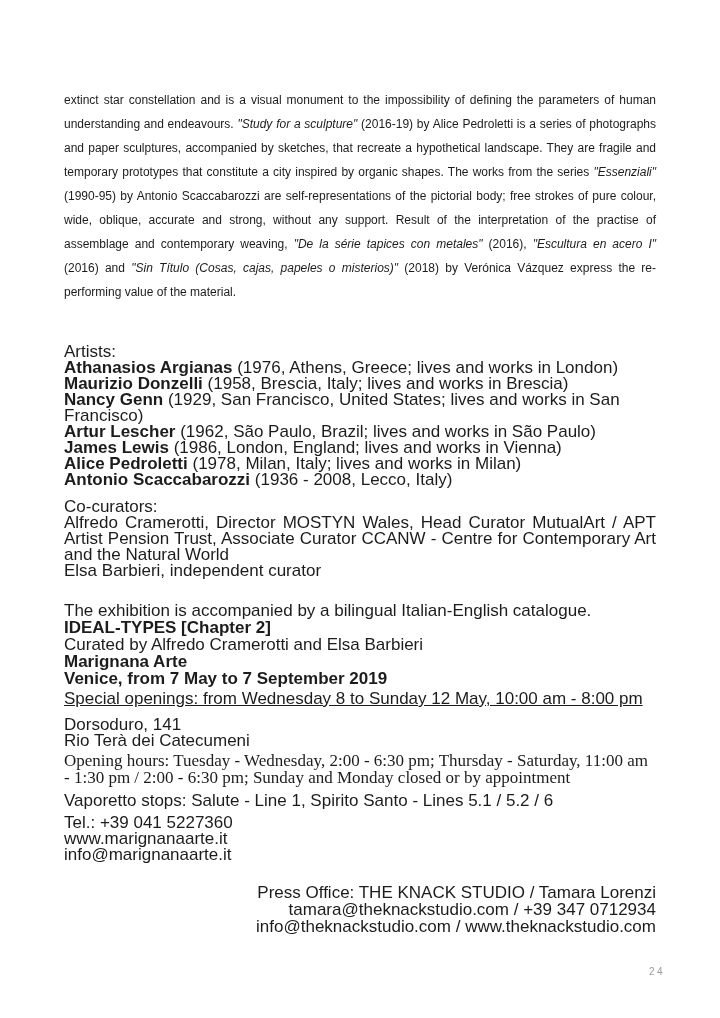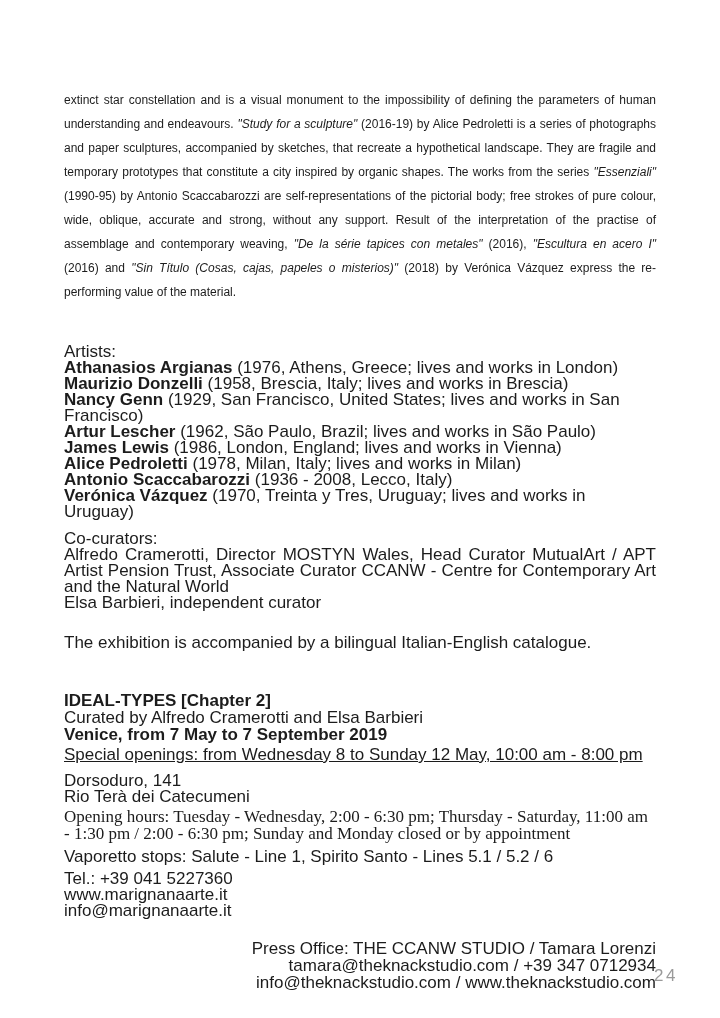--- a/index.html
+++ b/index.html
@@ -19,69 +19,69 @@
     margin: 0;
   }
   .i { font-style: italic; }
   .blk { font-size: 17px; line-height: 16px; margin: 0; }
   .blk div { min-height: 16px; }
   b { font-weight: 700; }
   .artists   { margin-top: 40px; }
   .curators  { margin-top: 11px; }
   .curators .justified { text-align: justify; }
   .note      { margin-top: 24px; }
-  .exhibition { margin-top: 41px; line-height: 17px; }
+  .exhibition { line-height: 17px; }
   .exhibition div { min-height: 17px; }
   .openings  { margin-top: 3px; line-height: 17px; }
   .openings div { min-height: 17px; }
   .u { text-decoration: underline; }
   .address   { margin-top: 10px; }
   .hours     { margin-top: 3px; line-height: 17px; font-family: Liberation Serif, serif; }
   .vaporetto { margin-top: 6px; line-height: 17px; }
   .contact   { margin-top: 6px; }
   .press     { margin-top: 21px; line-height: 17px; text-align: right; }
   .press div { min-height: 17px; }
   .pagenum {
     position: absolute;
-    top: 966px; right: 42px;
-    font-size: 17px;
+    top: 966px; right: 55px;
+    font-size: 10px;
     letter-spacing: 2.5px;
     color: #9a9a9a;
   }
 </style>
 </head>
 <body>
 
 <div class="page">
 
   <p class="intro"><span>extinct star constellation and is a visual monument to the impossibility of defining the parameters of human understanding and endeavours. </span><span class="i">"Study for a sculpture"</span><span> (2016-19) by Alice Pedroletti is a series of photographs and paper sculptures, accompanied by sketches, that recreate a hypothetical landscape. They are fragile and temporary prototypes that constitute a city inspired by organic shapes. The works from the series </span><span class="i">"Essenziali"</span><span> (1990-95) by Antonio Scaccabarozzi are self-representations of the pictorial body; free strokes of pure colour, wide, oblique, accurate and strong, without any support. Result of the interpretation of the practise of assemblage and contemporary weaving, </span><span class="i">"De la série tapices con metales"</span><span> (2016), </span><span class="i">"Escultura en acero I"</span><span> (2016) and </span><span class="i">"Sin Título (Cosas, cajas, papeles o misterios)"</span><span> (2018) by Verónica Vázquez express the re-performing value of the material.</span></p>
 
   <div class="blk artists">
     <div>Artists:</div>
     <div><b>Athanasios Argianas</b><span> (1976, Athens, Greece; lives and works in London)</span></div>
     <div><b>Maurizio Donzelli</b><span> (1958, Brescia, Italy; lives and works in Brescia)</span></div>
     <div><b>Nancy Genn</b><span> (1929, San Francisco, United States; lives and works in San Francisco)</span></div>
     <div><b>Artur Lescher</b><span> (1962, São Paulo, Brazil; lives and works in São Paulo)</span></div>
     <div><b>James Lewis</b><span> (1986, London, England; lives and works in Vienna)</span></div>
     <div><b>Alice Pedroletti</b><span> (1978, Milan, Italy; lives and works in Milan)</span></div>
     <div><b>Antonio Scaccabarozzi</b><span> (1936 - 2008, Lecco, Italy)</span></div>
-    <div><b>Verónica Vázquez</b><span> (1970, Treinta y Tres, Uruguay; lives and works in Uruguay)</span></div>
   </div>
 
   <div class="blk curators">
     <div>Co-curators:</div>
     <div class="justified">Alfredo Cramerotti, Director MOSTYN Wales, Head Curator MutualArt / APT Artist Pension Trust, Associate Curator CCANW - Centre for Contemporary Art and the Natural World</div>
     <div>Elsa Barbieri, independent curator</div>
   </div>
 
   <div class="blk note">The exhibition is accompanied by a bilingual Italian-English catalogue.</div>
 
   <div class="blk exhibition">
     <div><b>IDEAL-TYPES [Chapter 2]</b></div>
     <div>Curated by Alfredo Cramerotti and Elsa Barbieri</div>
+    <div><b>Marignana Arte</b></div>
     <div><b>Venice, from 7 May to 7 September 2019</b></div>
   </div>
 
   <div class="blk openings">
     <div><span class="u">Special openings: from Wednesday 8 to Sunday 12 May, 10:00 am - 8:00 pm</span></div>
   </div>
 
   <div class="blk address">
     <div>Dorsoduro, 141</div>
     <div>Rio Terà dei Catecumeni</div>
@@ -91,20 +91,20 @@
 
   <div class="blk vaporetto">Vaporetto stops: Salute - Line 1, Spirito Santo - Lines 5.1 / 5.2 / 6</div>
 
   <div class="blk contact">
     <div>Tel.: +39 041 5227360</div>
     <div>www.marignanaarte.it</div>
     <div>info@marignanaarte.it</div>
   </div>
 
   <div class="blk press">
-    <div>Press Office: THE CCANW STUDIO / Tamara Lorenzi</div>
+    <div>Press Office: THE KNACK STUDIO / Tamara Lorenzi</div>
     <div>tamara@theknackstudio.com / +39 347 0712934</div>
     <div>info@theknackstudio.com / www.theknackstudio.com</div>
   </div>
 
 </div>
 
 <div class="pagenum">24</div>
 
 </body></html>

